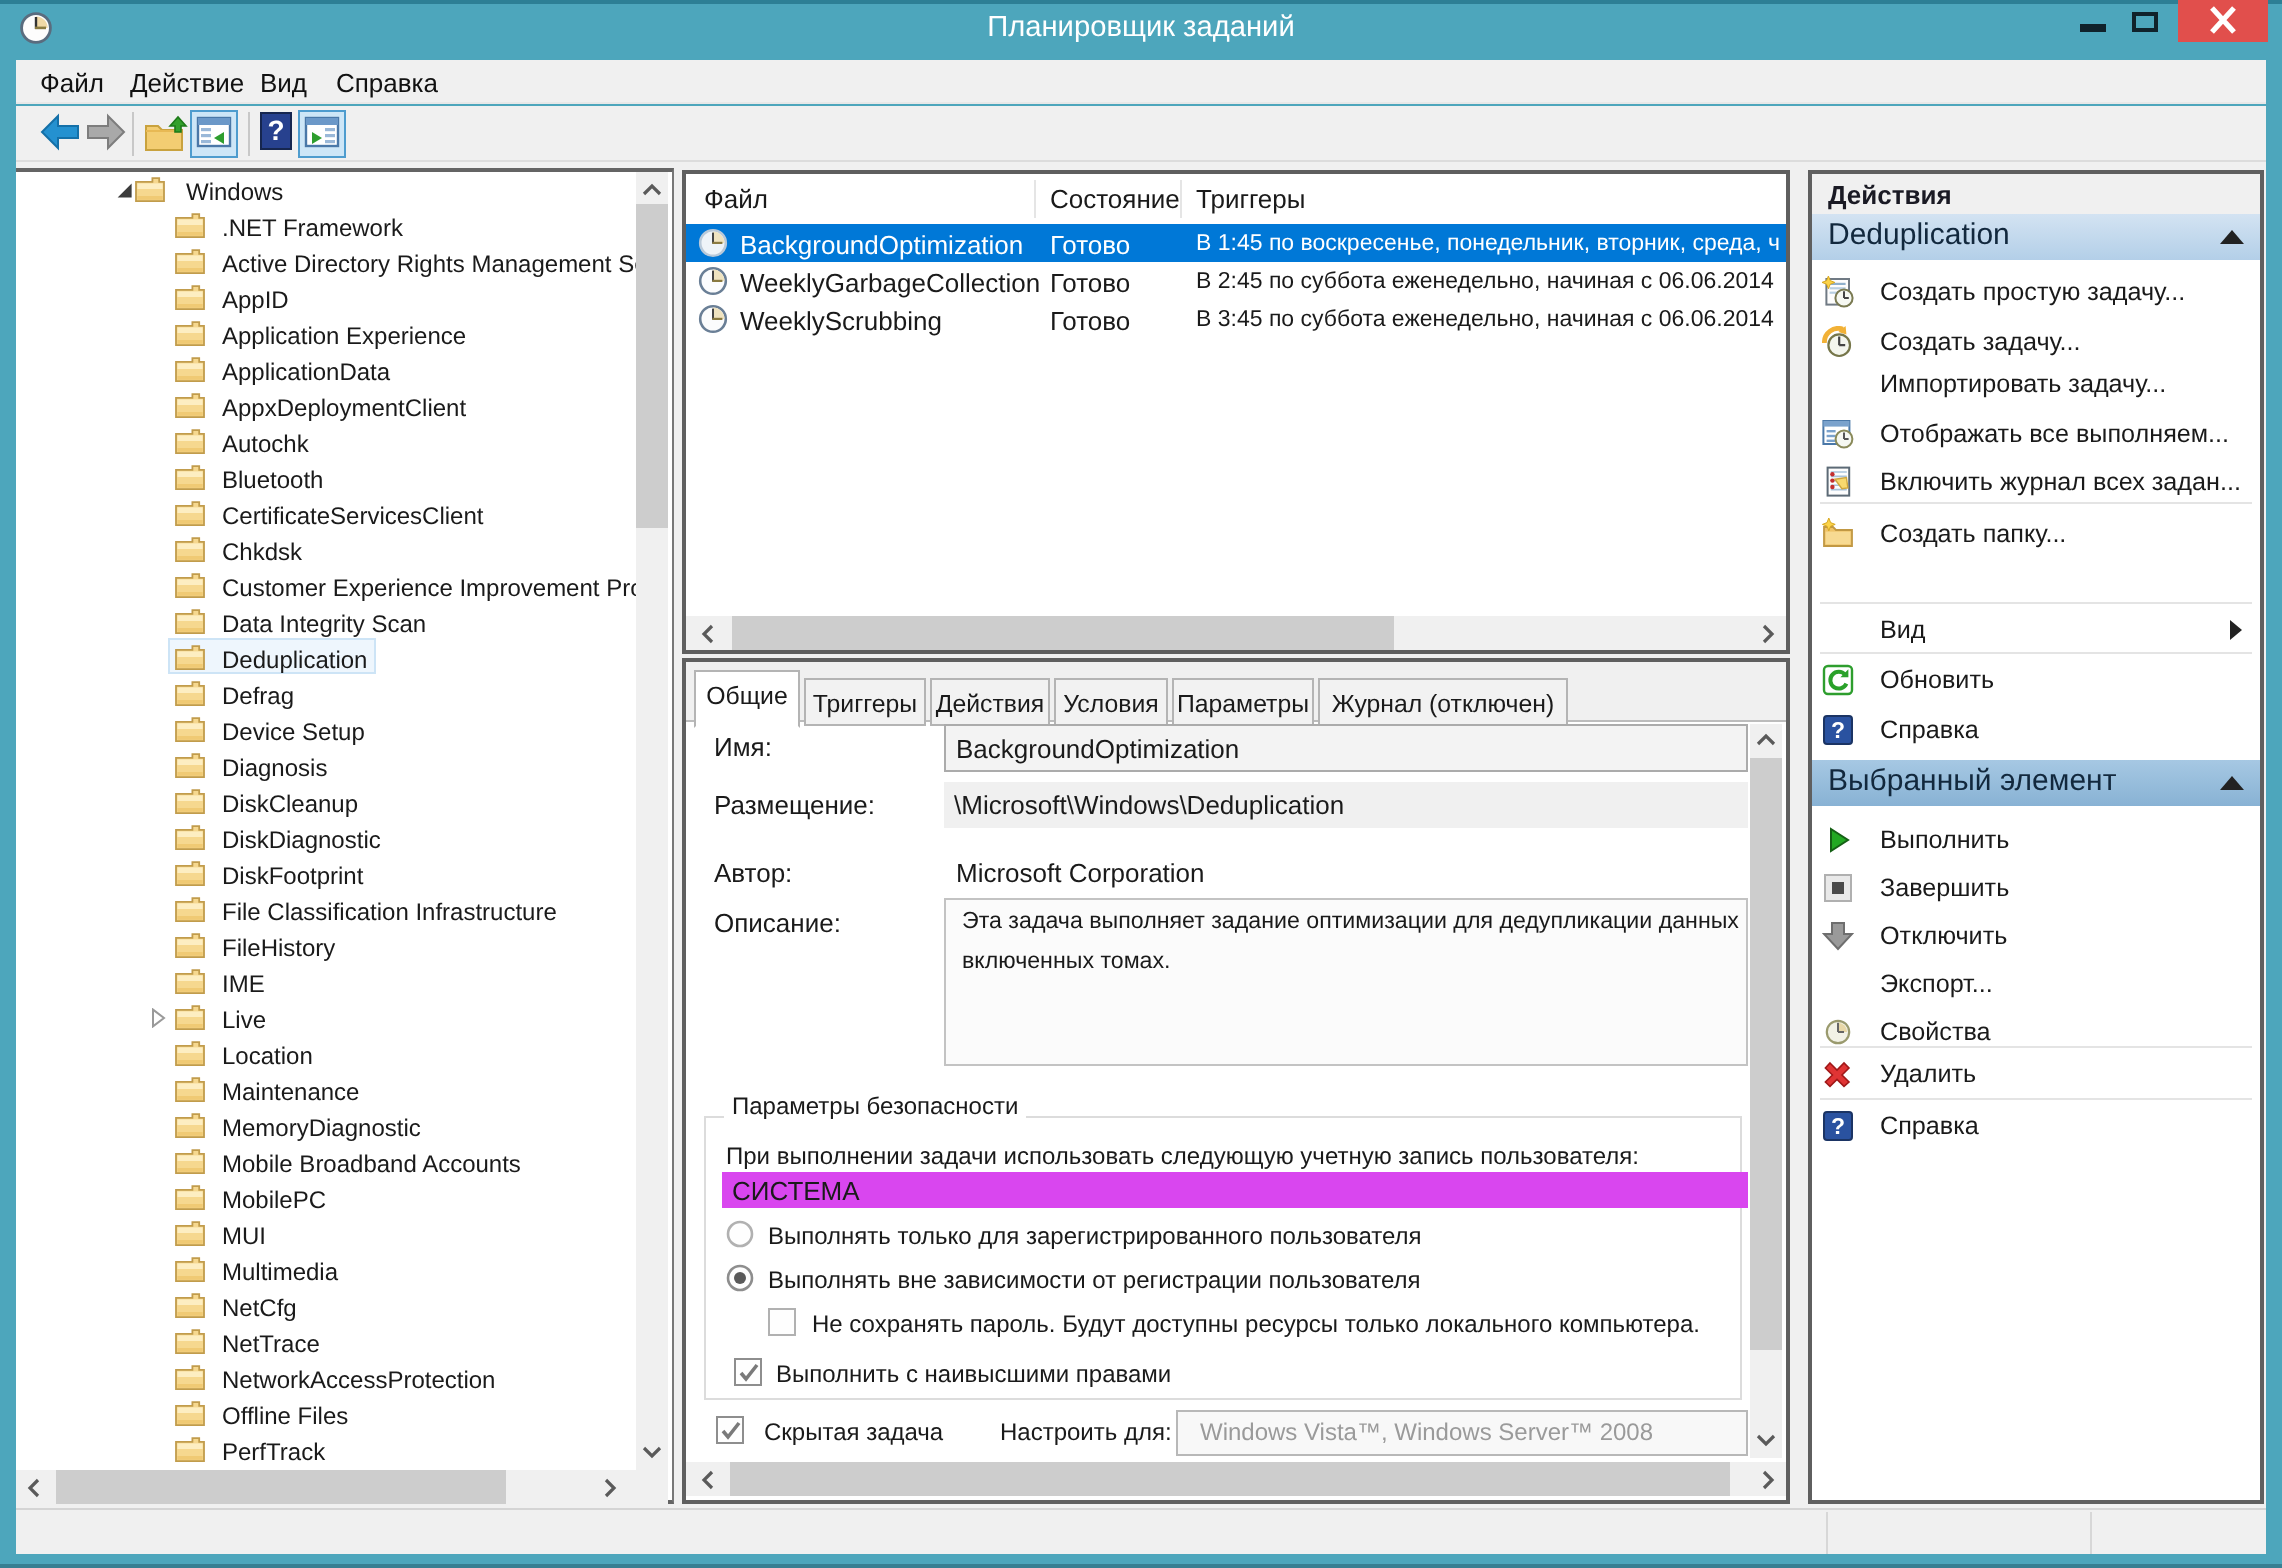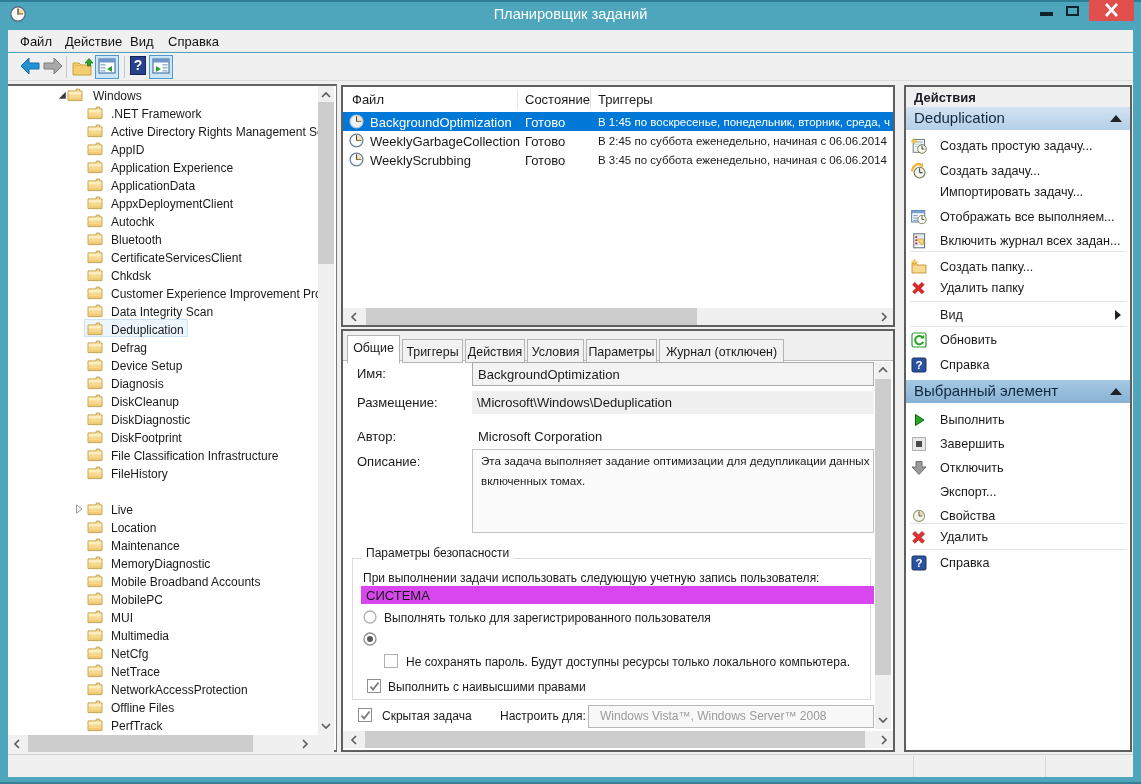--- a/index.html
+++ b/index.html
@@ -269,20 +269,26 @@
         <use href="#fold"></use>
       </svg>
       <span class="txt" style="left:103px">File Classification Infrastructure</span>
     </div>
 <div class="abs trow" style="top:378px">
       <svg class="tfold" style="left:79px">
         <use href="#fold"></use>
       </svg>
       <span class="txt" style="left:103px">FileHistory</span>
     </div>
+<div class="abs trow" style="top:396px">
+      <svg class="tfold" style="left:79px">
+        <use href="#fold"></use>
+      </svg>
+      <span class="txt" style="left:103px">IME</span>
+    </div>
 <div class="abs trow" style="top:414px">
 <svg class="abs" style="left:66px;top:4px" width="10" height="10" viewBox="0 0 10 10">
         <path d="M2.5 0.8 L8 5 L2.5 9.2 Z" fill="#fff" stroke="#9a9a9a" stroke-width="1"></path>
       </svg>
 <svg class="tfold" style="left:79px">
         <use href="#fold"></use>
       </svg>
 <span class="txt" style="left:103px">Live</span>
     </div>
 <div class="abs trow" style="top:432px">
@@ -457,20 +463,21 @@
         <span class="abs" style="left:5px;top:2px;font-size:13px">СИСТЕМА</span>
       </div>
 <svg class="abs" style="left:20px;top:279px" width="14" height="14" viewBox="0 0 14 14">
         <circle cx="7" cy="7" r="6" fill="#fefefe" stroke="#b1b1b1" stroke-width="1.3"></circle>
       </svg>
 <span class="abs" style="left:41px;top:280px">Выполнять только для зарегистрированного пользователя</span>
 <svg class="abs" style="left:20px;top:301px" width="14" height="14" viewBox="0 0 14 14">
         <circle cx="7" cy="7" r="6" fill="#fefefe" stroke="#8e8e8e" stroke-width="1.3"></circle>
         <circle cx="7" cy="7" r="3" fill="#5a5a5a"></circle>
       </svg>
+<span class="abs" style="left:41px;top:302px">Выполнять вне зависимости от регистрации пользователя</span>
 <div class="abs" style="left:41px;top:323px;width:14px;height:14px;background:#fefefe;border:1px solid #b1b1b1"></div>
 <span class="abs" style="left:63px;top:324px">Не сохранять пароль. Будут доступны ресурсы только локального компьютера.</span>
 <div class="abs" style="left:24px;top:348px;width:14px;height:14px;background:#fefefe;border:1px solid #8e8e8e">
  <svg class="abs" style="left:1px;top:1px" width="11" height="11" viewBox="0 0 11 11">
           <path d="M1.5 5.5 L4 8.5 L9.5 1.5" stroke="#7a7a7a" stroke-width="1.8" fill="none"></path>
         </svg>
       </div>
 <span class="abs" style="left:45px;top:349px">Выполнить с наивысшими правами</span>
 <div class="abs" style="left:15px;top:377px;width:14px;height:14px;background:#fefefe;border:1px solid #8e8e8e">
  <svg class="abs" style="left:1px;top:1px" width="11" height="11" viewBox="0 0 11 11">
@@ -553,26 +560,20 @@
       <span class="tx">Включить журнал всех задан...</span>
     </div>
 <div class="aitem" style="top:171px">
       <svg class="ic" viewBox="0 0 16 16">
 <path d="M1 4.5 L5.5 4.5 L7 6 L15 6 L15 14 L1 14 Z" fill="#efc368" stroke="#c19843" stroke-width="0.9"></path>
 <path d="M1.8 6.8 L14.2 6.8 L14.2 13.2 L1.8 13.2 Z" fill="#f7da92"></path>
 <path d="M3.4 0 L4.3 2.3 L6.6 3.2 L4.3 4.1 L3.4 6.4 L2.5 4.1 L0.2 3.2 L2.5 2.3 Z" fill="#fbd34a" stroke="#d8a820" stroke-width="0.5"></path>
 </svg>
       <span class="tx">Создать папку...</span>
     </div>
-<div class="aitem" style="top:192px">
-      <svg class="ic" viewBox="0 0 16 16">
-<path d="M2.5 3.5 L6 7 L9.5 3.5 L12 6 L8.5 9.5 L12 13 L9.5 15.2 L6 11.7 L2.5 15.2 L0.2 13 L3.7 9.5 L0.2 6 Z" fill="#d92a2a" stroke="#b51f1f" stroke-width="0.4" transform="translate(1.3,-1.3)"></path>
-</svg>
-      <span class="tx">Удалить папку</span>
-    </div>
 <div class="aitem" style="top:219px">
       <span class="tx">Вид</span>
       <svg class="abs" style="right:8px;top:3px" width="8" height="12" viewBox="0 0 8 12">
         <path d="M1 1 L7 6 L1 11 Z" fill="#222"></path>
       </svg>
     </div>
 <div class="aitem" style="top:244px">
       <svg class="ic" viewBox="0 0 16 16">
 <rect x="1" y="1" width="14" height="14" rx="2" fill="#fff" stroke="#2e9e2e" stroke-width="1.2"></rect>
 <path d="M11.6 5.4 A4.2 4.2 0 1 0 12.2 9.8" stroke="#2aa12a" stroke-width="2" fill="none"></path>

